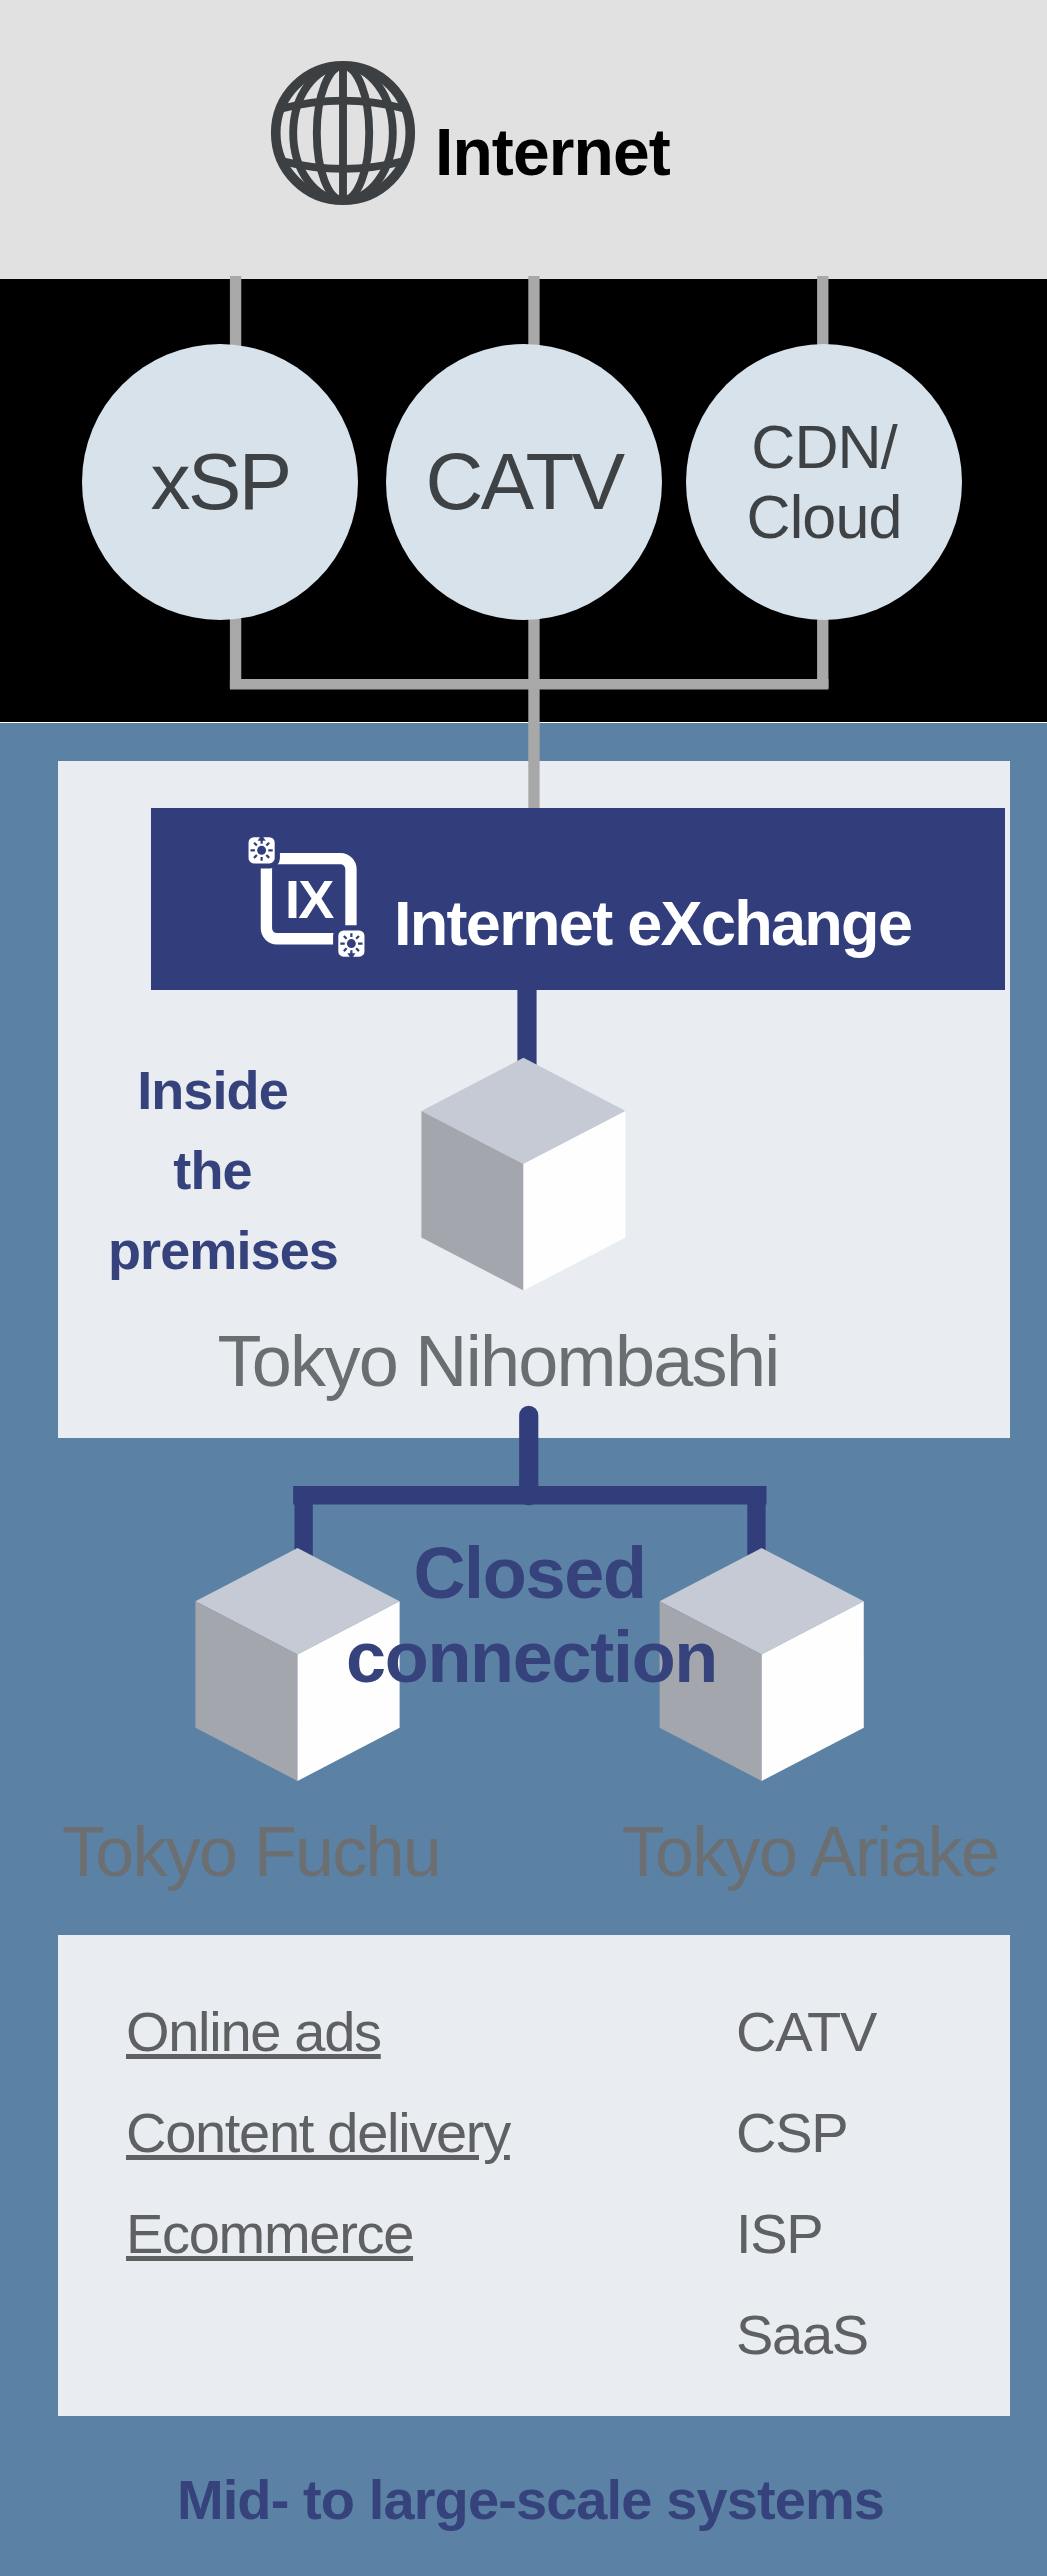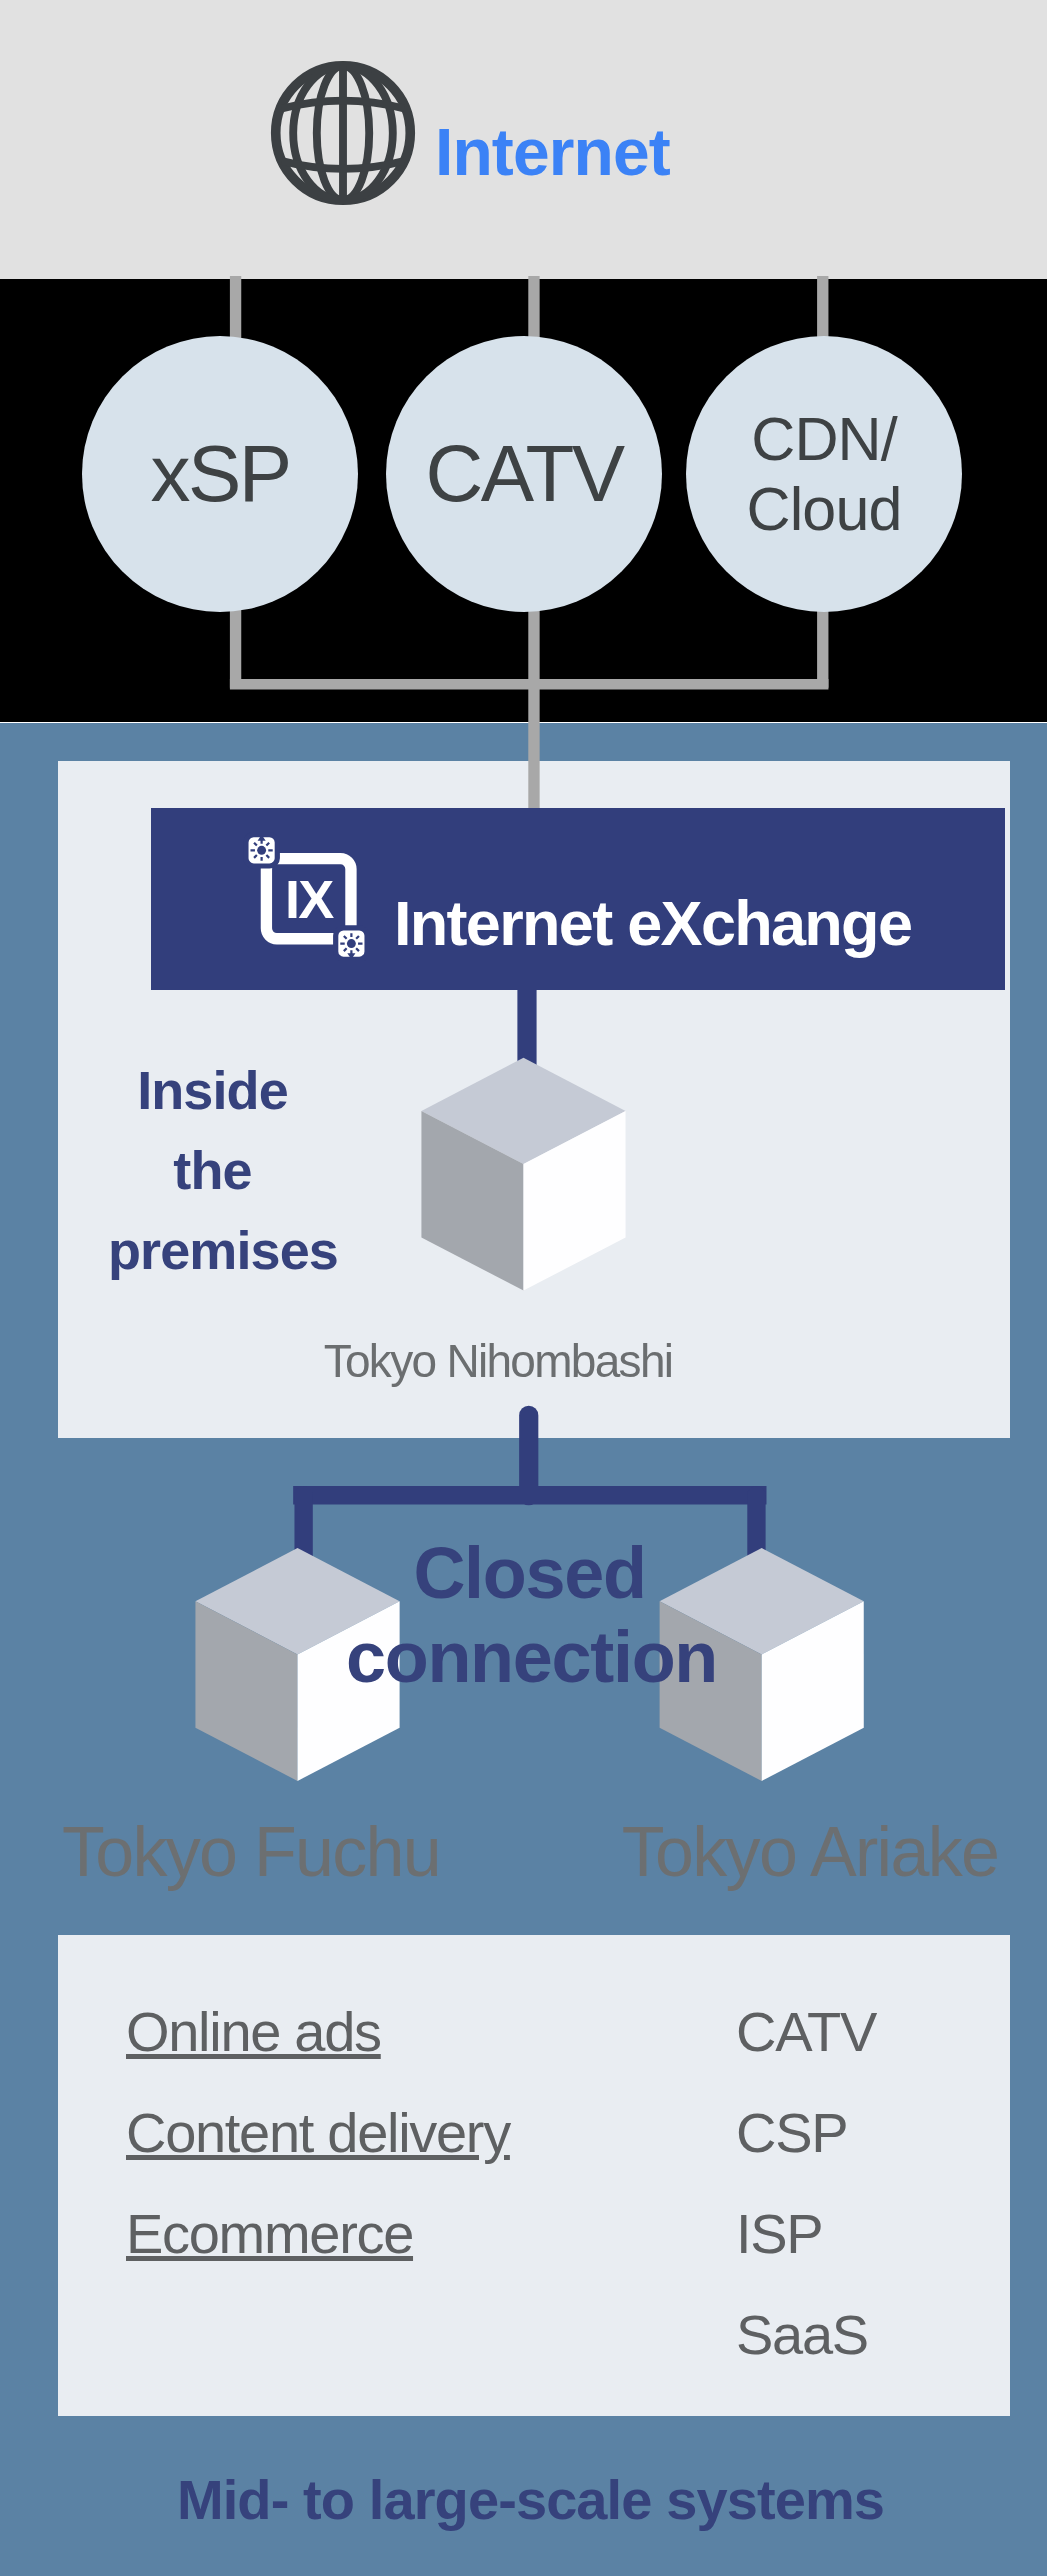--- a/index.html
+++ b/index.html
@@ -15,25 +15,25 @@
   
   .panel{position:absolute;left:58px;width:952px;background:#E9EDF2;z-index:2;}
   .panel-premises{top:761px;height:677px;}
   .panel-services{top:1935px;height:481px;}
   
   .overlay{position:absolute;top:0;left:0;z-index:3;}
   
   .globe{position:absolute;left:260px;top:50px;z-index:4;}
   .internet-label{
     position:absolute;left:435px;top:117px;z-index:4;
-    font-size:66px;font-weight:700;letter-spacing:-0.9px;color:#3b82f6;line-height:70px;
+    font-size:66px;font-weight:700;letter-spacing:-0.9px;color:#000000;line-height:70px;
   }
   
   .circle{
-    position:absolute;top:336px;width:276px;height:276px;border-radius:50%;
+    position:absolute;top:344px;width:276px;height:276px;border-radius:50%;
     background:#D7E2EB;z-index:4;display:flex;align-items:center;justify-content:center;
     text-align:center;color:#3E4244;
   }
   .circle-xsp{left:82px;}
   .circle-catv{left:386px;}
   .circle-cdn{left:686px;}
   .circle-big-label{font-size:80px;letter-spacing:-2.6px;font-weight:400;}
   .circle-small-label{font-size:61px;letter-spacing:-0.9px;line-height:70px;font-weight:400;}
   
   .banner{
@@ -46,21 +46,21 @@
     font-size:63px;font-weight:700;letter-spacing:-1.7px;line-height:63px;white-space:nowrap;
   }
   
   .lbl{position:absolute;z-index:6;}
   .inside-note{
     left:108px;top:1050px;width:209px;text-align:center;
     color:#36427C;font-size:54px;font-weight:700;line-height:80px;letter-spacing:-0.9px;
   }
   .site-nihombashi{
     left:58px;top:1325px;width:880px;text-align:center;
-    color:#6B6E70;font-size:46px;font-weight:400;letter-spacing:-1.7px;line-height:73px;white-space:nowrap;
+    color:#6B6E70;font-size:72px;font-weight:400;letter-spacing:-1.7px;line-height:73px;white-space:nowrap;
   }
   .closed-note{
     left:346px;top:1531px;width:367px;text-align:center;
     color:#36427C;font-size:72px;font-weight:700;line-height:84px;letter-spacing:-1.3px;
   }
   .site-fuchu{left:33px;top:1805px;width:436px;}
   .site-ariake{left:592px;top:1805px;width:436px;}
   .site-on-blue{
     text-align:center;color:#6C6F71;font-size:70px;font-weight:400;
     letter-spacing:-1.7px;line-height:73px;white-space:nowrap;margin-top:11px;

